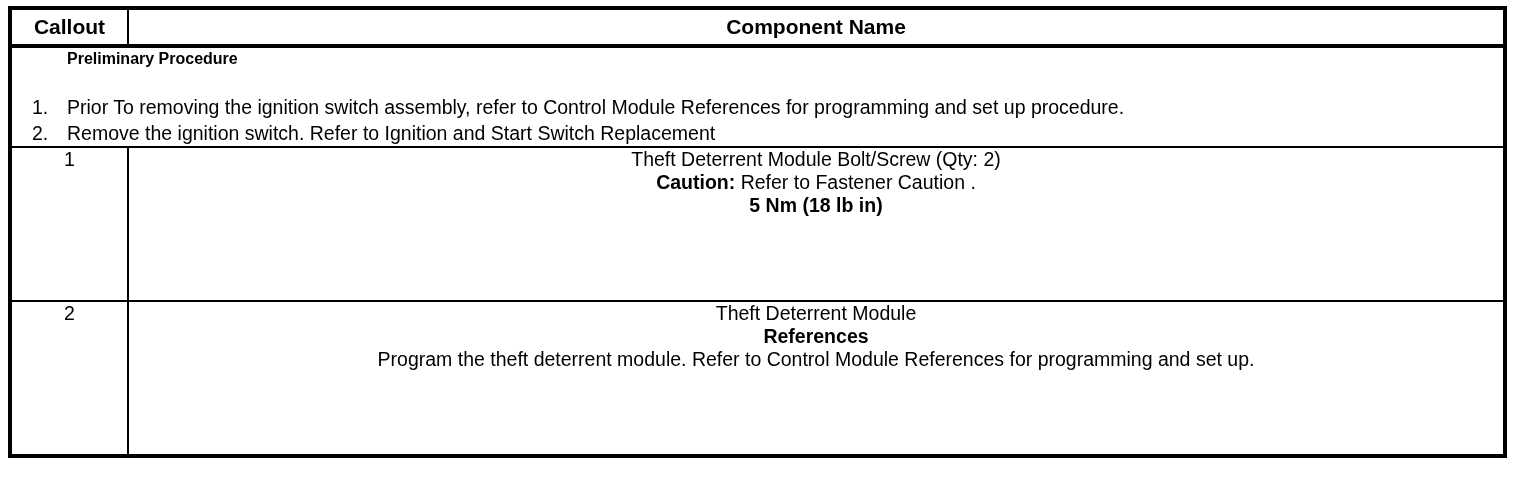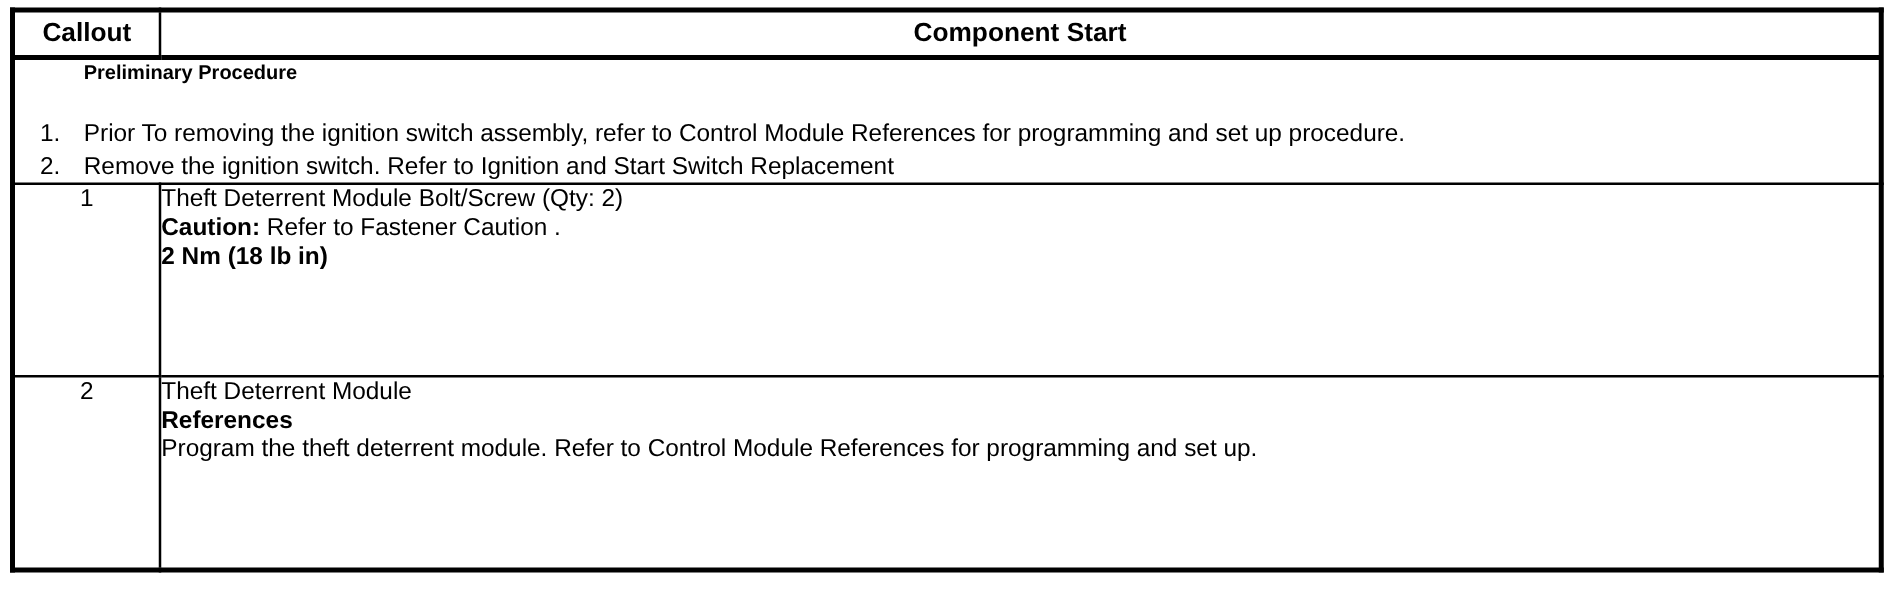--- a/index.html
+++ b/index.html
@@ -106,20 +106,21 @@
     height: 152px;
     border-bottom: 2px solid #000;
   }
   .row-2 .callout-cell,
   .row-2 .content-cell {
     height: 152px;
   }
 
   .content-cell {
     padding: 11px 0 0 6px;
+    text-align: center;
   }
   .content-cell p {
     margin: 0;
     font-size: 19.5px;
     line-height: 23px;
     white-space: nowrap;
   }
   .content-cell p + p { }
   .b { font-weight: bold; }
 </style>
@@ -130,21 +131,21 @@
 
   <table class="svc-table">
     <colgroup>
       <col class="col-callout">
       <col>
     </colgroup>
     <tbody>
 
       <tr>
         <th class="hdr-cell hdr-callout">Callout</th>
-        <th class="hdr-cell">Component Start</th>
+        <th class="hdr-cell">Component Name</th>
       </tr>
 
       <tr>
         <td class="prelim-cell" colspan="2">
           <div class="prelim-title">Preliminary Procedure</div>
           <ol class="prelim-list">
             <li>
               <span class="num">1.</span>
               <span>Prior To removing the ignition switch assembly, refer to Control Module References for programming and set up procedure.</span>
             </li>
@@ -154,21 +155,21 @@
             </li>
           </ol>
         </td>
       </tr>
 
       <tr class="row-1">
         <td class="callout-cell">1</td>
         <td class="content-cell">
           <p>Theft Deterrent Module Bolt/Screw (Qty: 2)</p>
           <p><span class="b">Caution:</span><span> Refer to Fastener Caution .</span></p>
-          <p class="b">2 Nm (18 lb in)</p>
+          <p class="b">5 Nm (18 lb in)</p>
         </td>
       </tr>
 
       <tr class="row-2">
         <td class="callout-cell">2</td>
         <td class="content-cell">
           <p>Theft Deterrent Module</p>
           <p class="b">References</p>
           <p>Program the theft deterrent module. Refer to Control Module References for programming and set up.</p>
         </td>

